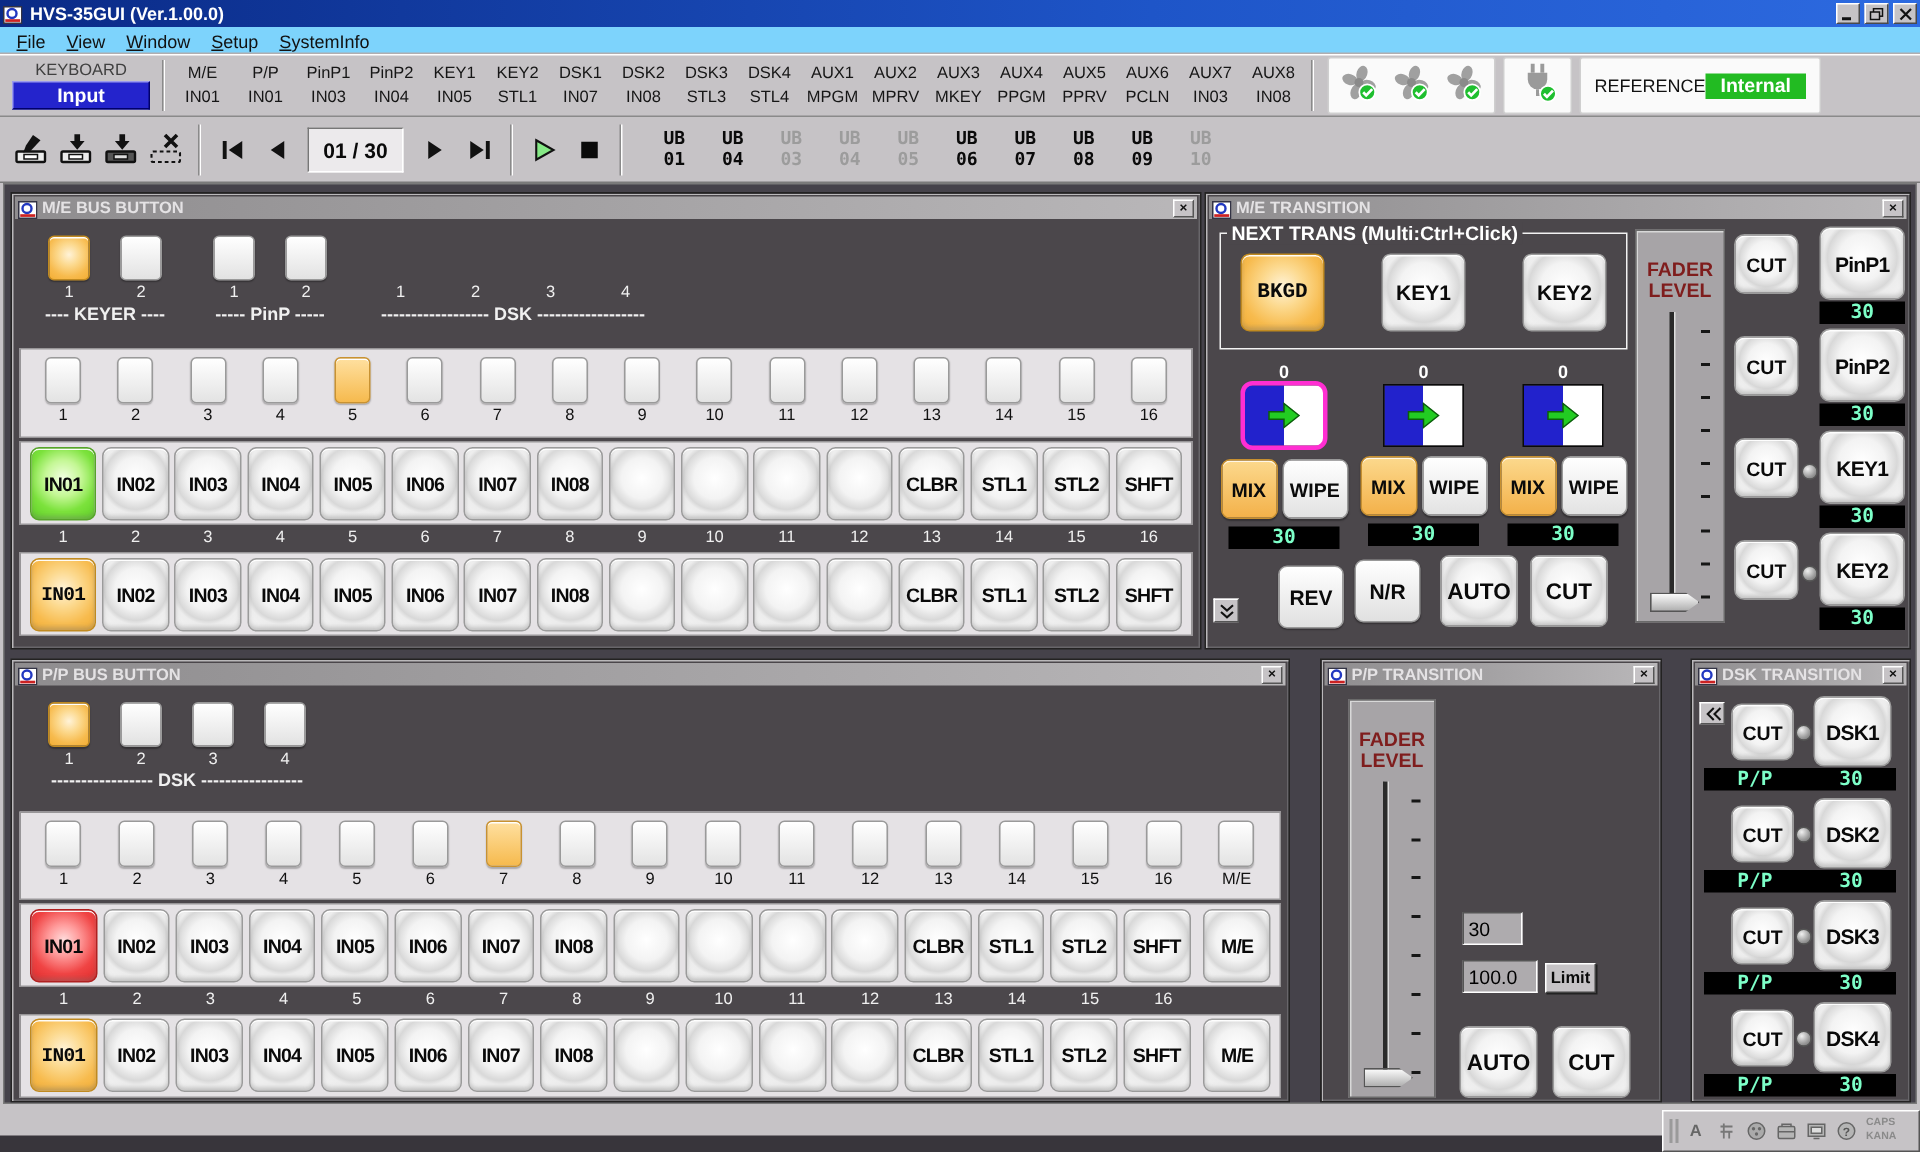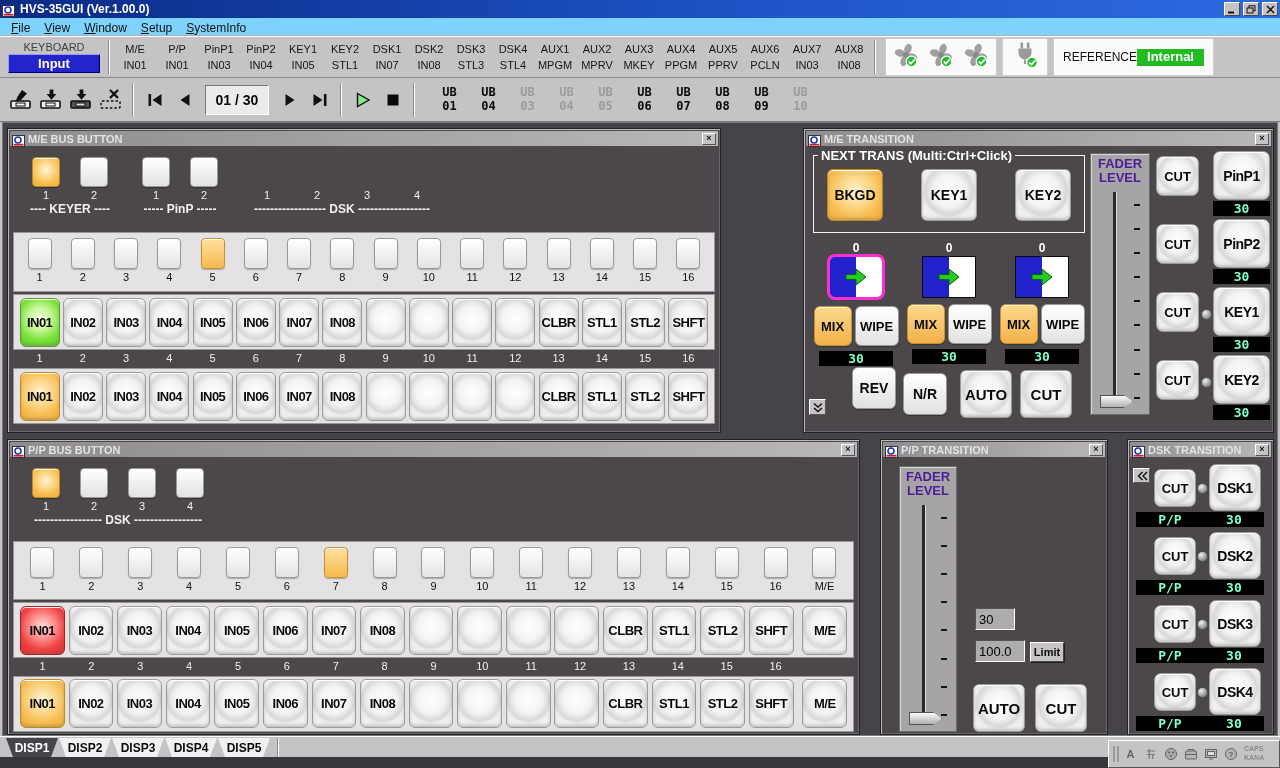--- a/index.html
+++ b/index.html
@@ -86,21 +86,21 @@
   .numrow { display:flex; padding:0 8px; height:16px; align-items:center; }
   .numrow .bus-cell { display:block; text-align:center; color:#f0f0f0; font-size:11px; }
 
   
   .lens { border-radius:6px; border:1px solid #9b9b9b; color:#0a0a0a; font-weight:bold;
     display:flex; align-items:center; justify-content:center;
     background:radial-gradient(circle at 50% 42%, #ffffff 0%, #f3f3f3 40%, #d8d8d8 60%, #ededed 68%, #f4f4f4 100%);
     box-shadow:inset 0 1px 0 rgba(255,255,255,.95), inset 0 -2px 3px rgba(110,110,110,.35); }
   .lit-green { background:radial-gradient(circle at 50% 42%, #f2ffe2 0%, #c4f795 35%, #7ce23c 65%, #5ecf25 100%); border-color:#56a32a; }
   .lit-red   { background:radial-gradient(circle at 50% 42%, #ffdddd 0%, #ff9b9b 30%, #f04444 65%, #e02a2a 100%); border-color:#b02020; }
-  .lit-amber { background:radial-gradient(circle at 50% 42%, #fff3d8 0%, #fcd98e 35%, #f7bb4e 70%, #f3ae35 100%); border-color:#c08a20; }
+  .lit-amber { background:radial-gradient(circle at 50% 42%, #fff3d8 0%, #fcd98e 35%, #f7bb4e 70%, #f3ae35 100%); border-color:#c08a20;font-family:Liberation Mono, monospace; }
 
   
   .trans-body { position:relative; height:calc(100% - 16px); }
   .nexttrans { position:absolute; left:7px; top:8px; width:272px; height:78px; border:1px solid #f2f2f2; }
   .nt-label { position:absolute; top:-8px; left:4px; background:#4b474b; color:#fff; font-weight:bold;
     font-size:13px; padding:0 3px; white-space:nowrap; }
   .nt-btns { display:flex; justify-content:space-between; padding:13px 13px 0; }
   .nt-btn { width:56px; height:52px; font-size:14px; }
   .trans-cols { position:absolute; left:7px; top:94px; width:272px; display:flex; justify-content:space-between; }
   .tcol { width:86px; display:flex; flex-direction:column; align-items:center; }
@@ -117,28 +117,28 @@
   .mw-btn.wipe { width:44px; background:linear-gradient(#ffffff,#e2e2e2); }
   .lcd { background:#000; color:#7dffc8; font-family:"DejaVu Sans Mono",monospace; font-weight:bold;
     font-size:13px; display:flex; align-items:center; justify-content:center; line-height:1; }
   .rate-lcd { width:74px; height:15px; margin-top:5px; }
   .expand-btn { position:absolute; left:3px; top:252px; width:17px; height:16px; background:#c6c3c6;
     border:1px solid; border-color:#fff #555 #555 #fff; display:flex; align-items:center; justify-content:center; }
   .flat-btn { position:absolute; border-radius:6px; background:linear-gradient(#ffffff,#e0e0e0);
     border:1px solid #999; font-weight:bold; font-size:14px; color:#0a0a0a;
     display:flex; align-items:center; justify-content:center;
     box-shadow:inset 0 1px 0 #fff, 0 1px 1px rgba(0,0,0,.3); }
-  #me-trans .rev { left:46px; top:220px; width:44px; height:42px; }
+  #me-trans .rev { left:46px; top:230px; width:44px; height:42px; }
   #me-trans .nr  { left:97px; top:226px; width:44px; height:42px; }
   #me-trans .auto-btn { position:absolute; left:154px; top:223px; width:52px; height:48px; font-size:15px; }
   #me-trans .cut-big  { position:absolute; left:214px; top:223px; width:52px; height:48px; font-size:15px; }
   .fader-panel { background:#a7a4a7; border:1px solid #6a6a6a; box-shadow:inset 1px 1px 0 #d8d8d8;
     display:flex; flex-direction:column; }
   #me-trans .fader-panel { position:absolute; left:284px; top:6px; width:60px; height:262px; }
-  .fader-label { text-align:center; font-weight:bold; font-size:13px; color:#4c1d95; line-height:1.1; padding-top:3px; }
+  .fader-label { text-align:center; font-weight:bold; font-size:13px; color:#7f1d1d; line-height:1.1; padding-top:19px; }
   .fader-body { flex:1; position:relative; margin:6px 6px 6px; }
   .fader-track { position:absolute; left:16px; top:0; bottom:2px; width:3px; background:#2a2a2a; box-shadow:1px 0 0 #ddd; }
   .fader-ticks { position:absolute; right:3px; top:12px; bottom:9px; display:flex; flex-direction:column;
     justify-content:space-between; align-items:flex-end; }
   .tick { width:6px; height:2px; background:#161616; }
   .fader-handle { position:absolute; left:3px; bottom:0; width:33px; height:13px;
     background:linear-gradient(#fafafa,#b0b0b0); border:1px solid #555;
     clip-path:polygon(0 0,72% 0,100% 50%,72% 100%,0 100%); }
   .key-rows { position:absolute; left:350px; top:4px; }
   .key-row { display:flex; height:68px; align-items:flex-start; }
@@ -466,21 +466,21 @@
         </div>
         <div class="ub off">
           <div>UB</div>
           <div>10</div>
         </div>
       </div>
   </div>
 
   <div class="mdi">
 
-    <div class="subwin" id="me-bus" style="left:4px; top:5px; width:714px; height:305px;">
+    <div class="subwin" id="me-bus" style="left:4px; top:5px; width:794px; height:305px;">
       <div class="subwin-title">
         <span class="win-icon"><svg viewBox="0 0 13 12" width="13" height="12">
               <rect x="0.5" y="0.5" width="12" height="11" fill="#fff" stroke="#334"></rect>
               <circle cx="6" cy="5" r="3" fill="none" stroke="#2238c0" stroke-width="1.6"></circle>
               <rect x="1.5" y="8.8" width="10" height="1.8" fill="#cc2222"></rect>
             </svg></span>
         <span class="t">M/E BUS BUTTON</span>
         <span class="close-btn">×</span>
       </div>
       <div class="buswin-body">
@@ -1190,30 +1190,20 @@
                 <span>P/P</span>
                 <span>30</span>
               </div>
             </div>
           </div>
       </div>
     </div>
 
   </div>
 
-  <div class="tabbar">
-    <div style="display:flex;">
-        <div class="tab active">DISP1</div>
-        <div class="tab">DISP2</div>
-        <div class="tab">DISP3</div>
-        <div class="tab">DISP4</div>
-        <div class="tab">DISP5</div>
-      </div>
-    <div class="tab-divider"></div>
-  </div>
   <div class="bottomstrip"></div>
 
   <div class="ime-panel">
     <div class="ime-grip"></div>
     <div class="ime-icon">A</div>
     <div class="ime-icon">
       <svg viewBox="0 0 12 12" width="12" height="12">
           <path d="M2 3 h8 M2 6.5 h8 M4.2 1 v10 M7.8 6.5 v4.5" stroke="#777" stroke-width="1.2" fill="none"></path>
         </svg>
     </div>

